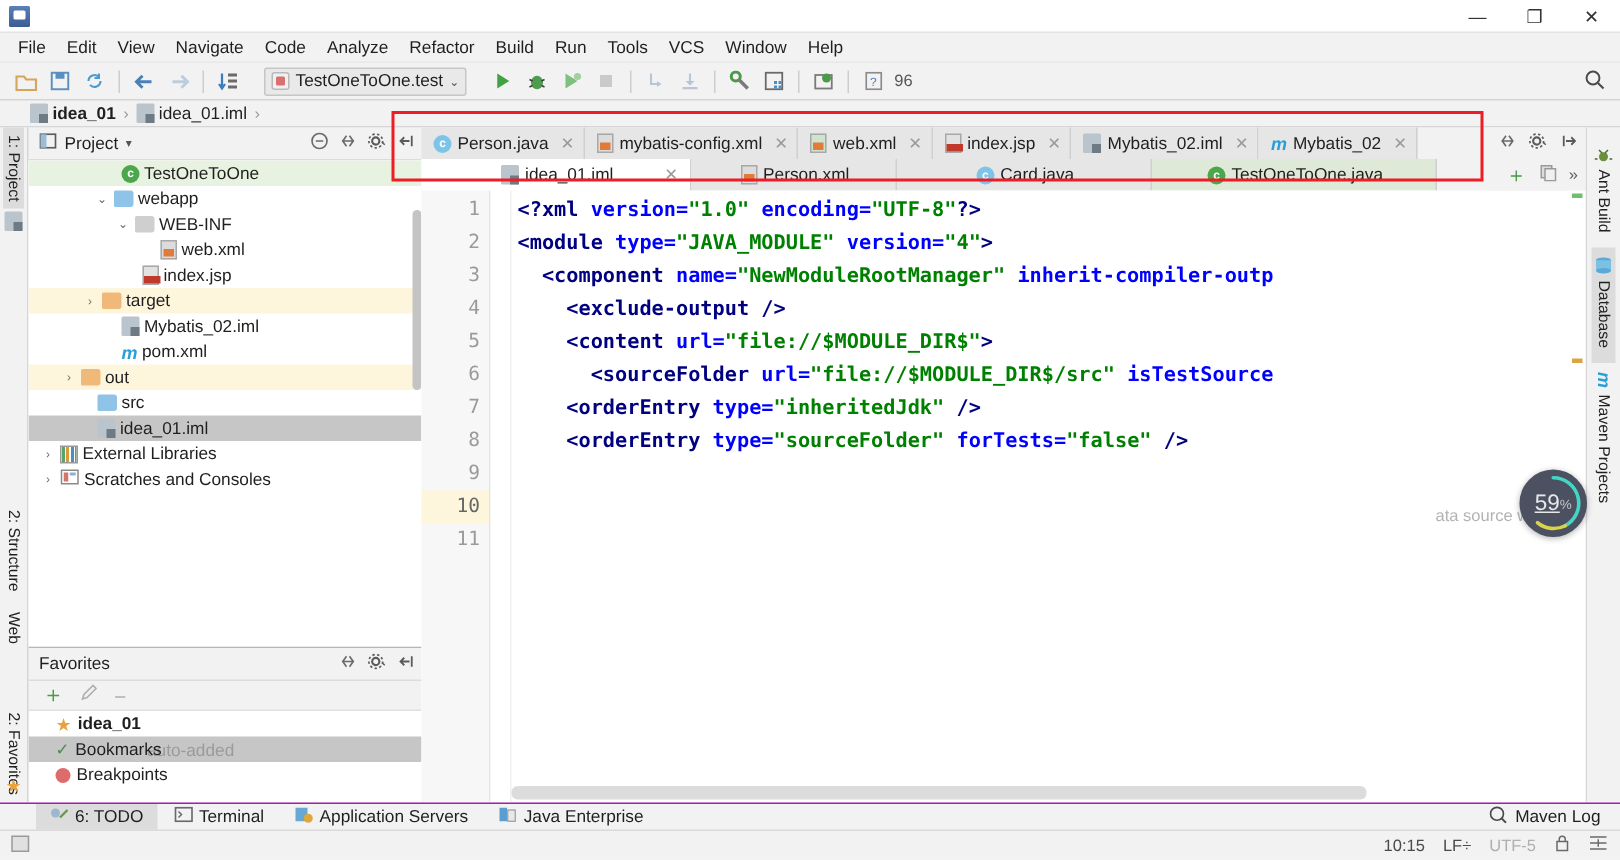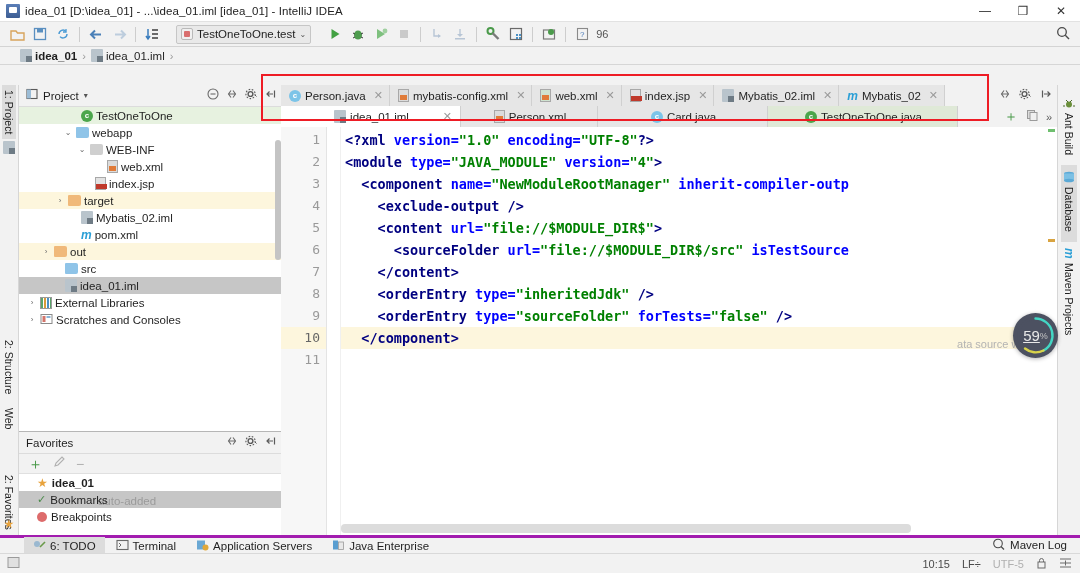--- a/index.html
+++ b/index.html
@@ -215,21 +215,21 @@
   .progress-ring .pp { color: #c4c4c4; font-size: 9px; }
 
   .ghost-note {
     position: absolute; right: 26px; top: 253px; font-size: 11px;
     color: #b3b3b3; z-index: 3; white-space: nowrap;
   }
 
   
   .bottom-tabs {
     position: absolute; left: 0; right: 0; bottom: 20px; height: 18px;
-    background: #f2f2f2; border-top: 3px solid #a21caf;
+    background: #f2f2f2; border-top: 1px solid #a21caf;
     display: flex; align-items: center; padding-left: 24px; gap: 2px;
   }
   .btab { display: flex; align-items: center; gap: 4px; padding: 1px 9px;
           font-size: 11.5px; height: 18px; }
   .btab.sel { background: #dcdcdc; }
   .statusbar {
     position: absolute; left: 0; right: 0; bottom: 0; height: 20px;
     background: #f2f2f2; border-top: 1px solid #d9d9d9;
     display: flex; align-items: center; padding: 0 8px 0 7px;
   }
@@ -270,28 +270,42 @@
   .star-ico { color: #e8a33d; font-size: 12px; }
   .dot-red { width: 10px; height: 10px; border-radius: 50%; background: #dd6b6b; }
 </style>
 </head>
 <body>
 
 <div class="app">
 
   <div class="titlebar">
     <div class="app-icon"></div>
-    <div class="title-text">idea_01 [D:\idea_01] - ...\idea_01.iml [idea_01] - IntelliJ IDEA</div>
     <div class="win-controls">
       <div class="win-btn">—</div>
       <div class="win-btn">❐</div>
       <div class="win-btn close">✕</div>
     </div>
   </div>
 
+  <div class="menubar">
+    <div class="menu-item">File</div>
+    <div class="menu-item">Edit</div>
+    <div class="menu-item">View</div>
+    <div class="menu-item">Navigate</div>
+    <div class="menu-item">Code</div>
+    <div class="menu-item">Analyze</div>
+    <div class="menu-item">Refactor</div>
+    <div class="menu-item">Build</div>
+    <div class="menu-item">Run</div>
+    <div class="menu-item">Tools</div>
+    <div class="menu-item">VCS</div>
+    <div class="menu-item">Window</div>
+    <div class="menu-item">Help</div>
+  </div>
 
   <div class="toolbar">
     <div class="tb">
       <svg width="15" height="13">
           <path d="M1 3h5l1.5 2H14v7H1z" fill="none" stroke="#d8a45c" stroke-width="1.4"></path>
         </svg>
     </div>
     <div class="tb">
       <svg width="14" height="14">
           <rect x="1.5" y="1.5" width="11" height="11" fill="none" stroke="#5a8fc0" stroke-width="1.3"></rect>
@@ -665,24 +679,22 @@
           <div class="gline">11</div>
         </div>
         <div class="folds"></div>
         <div class="code" id="code-lines">
             <div class="cline"><span class="tk-tag">&lt;?xml </span><span class="tk-attr">version=</span><span class="tk-val">"1.0"</span><span class="tk-pln"> </span><span class="tk-attr">encoding=</span><span class="tk-val">"UTF-8"</span><span class="tk-tag">?&gt;</span></div>
             <div class="cline"><span class="tk-tag">&lt;module </span><span class="tk-attr">type=</span><span class="tk-val">"JAVA_MODULE"</span><span class="tk-pln"> </span><span class="tk-attr">version=</span><span class="tk-val">"4"</span><span class="tk-tag">&gt;</span></div>
             <div class="cline"><span class="tk-tag">  &lt;component </span><span class="tk-attr">name=</span><span class="tk-val">"NewModuleRootManager"</span><span class="tk-pln"> </span><span class="tk-attr">inherit-compiler-outp</span></div>
             <div class="cline"><span class="tk-tag">    &lt;exclude-output </span><span class="tk-tag">/&gt;</span></div>
             <div class="cline"><span class="tk-tag">    &lt;content </span><span class="tk-attr">url=</span><span class="tk-val">"file://$MODULE_DIR$"</span><span class="tk-tag">&gt;</span></div>
             <div class="cline"><span class="tk-tag">      &lt;sourceFolder </span><span class="tk-attr">url=</span><span class="tk-val">"file://$MODULE_DIR$/src"</span><span class="tk-pln"> </span><span class="tk-attr">isTestSource</span></div>
-            <div class="cline"><span class="tk-tag">    &lt;/content&gt;</span></div>
             <div class="cline"><span class="tk-tag">    &lt;orderEntry </span><span class="tk-attr">type=</span><span class="tk-val">"inheritedJdk"</span><span class="tk-pln"> </span><span class="tk-tag">/&gt;</span></div>
             <div class="cline"><span class="tk-tag">    &lt;orderEntry </span><span class="tk-attr">type=</span><span class="tk-val">"sourceFolder"</span><span class="tk-pln"> </span><span class="tk-attr">forTests=</span><span class="tk-val">"false"</span><span class="tk-tag"> /&gt;</span></div>
-            <div class="cline cur"><span class="tk-tag">  &lt;/component&gt;</span></div>
           </div>
         <div class="right-marks">
           <div class="rm" style="top:2px;background:#6fbf6f"></div>
           <div class="rm" style="top:112px;background:#d9a441"></div>
         </div>
         <div class="hscroll"></div>
       </div>
 
       <div class="editor-right-icons">
         <div class="eri-row">

